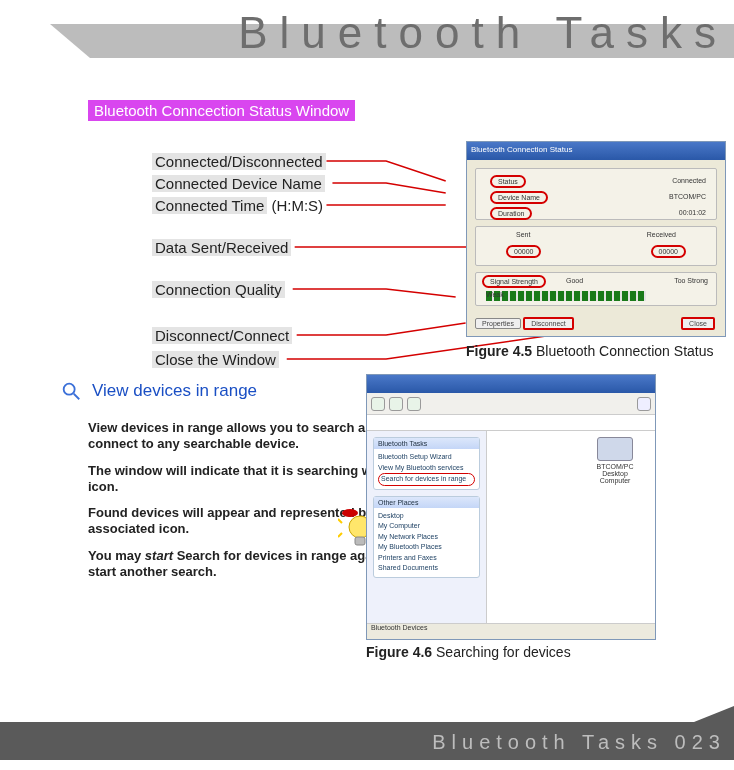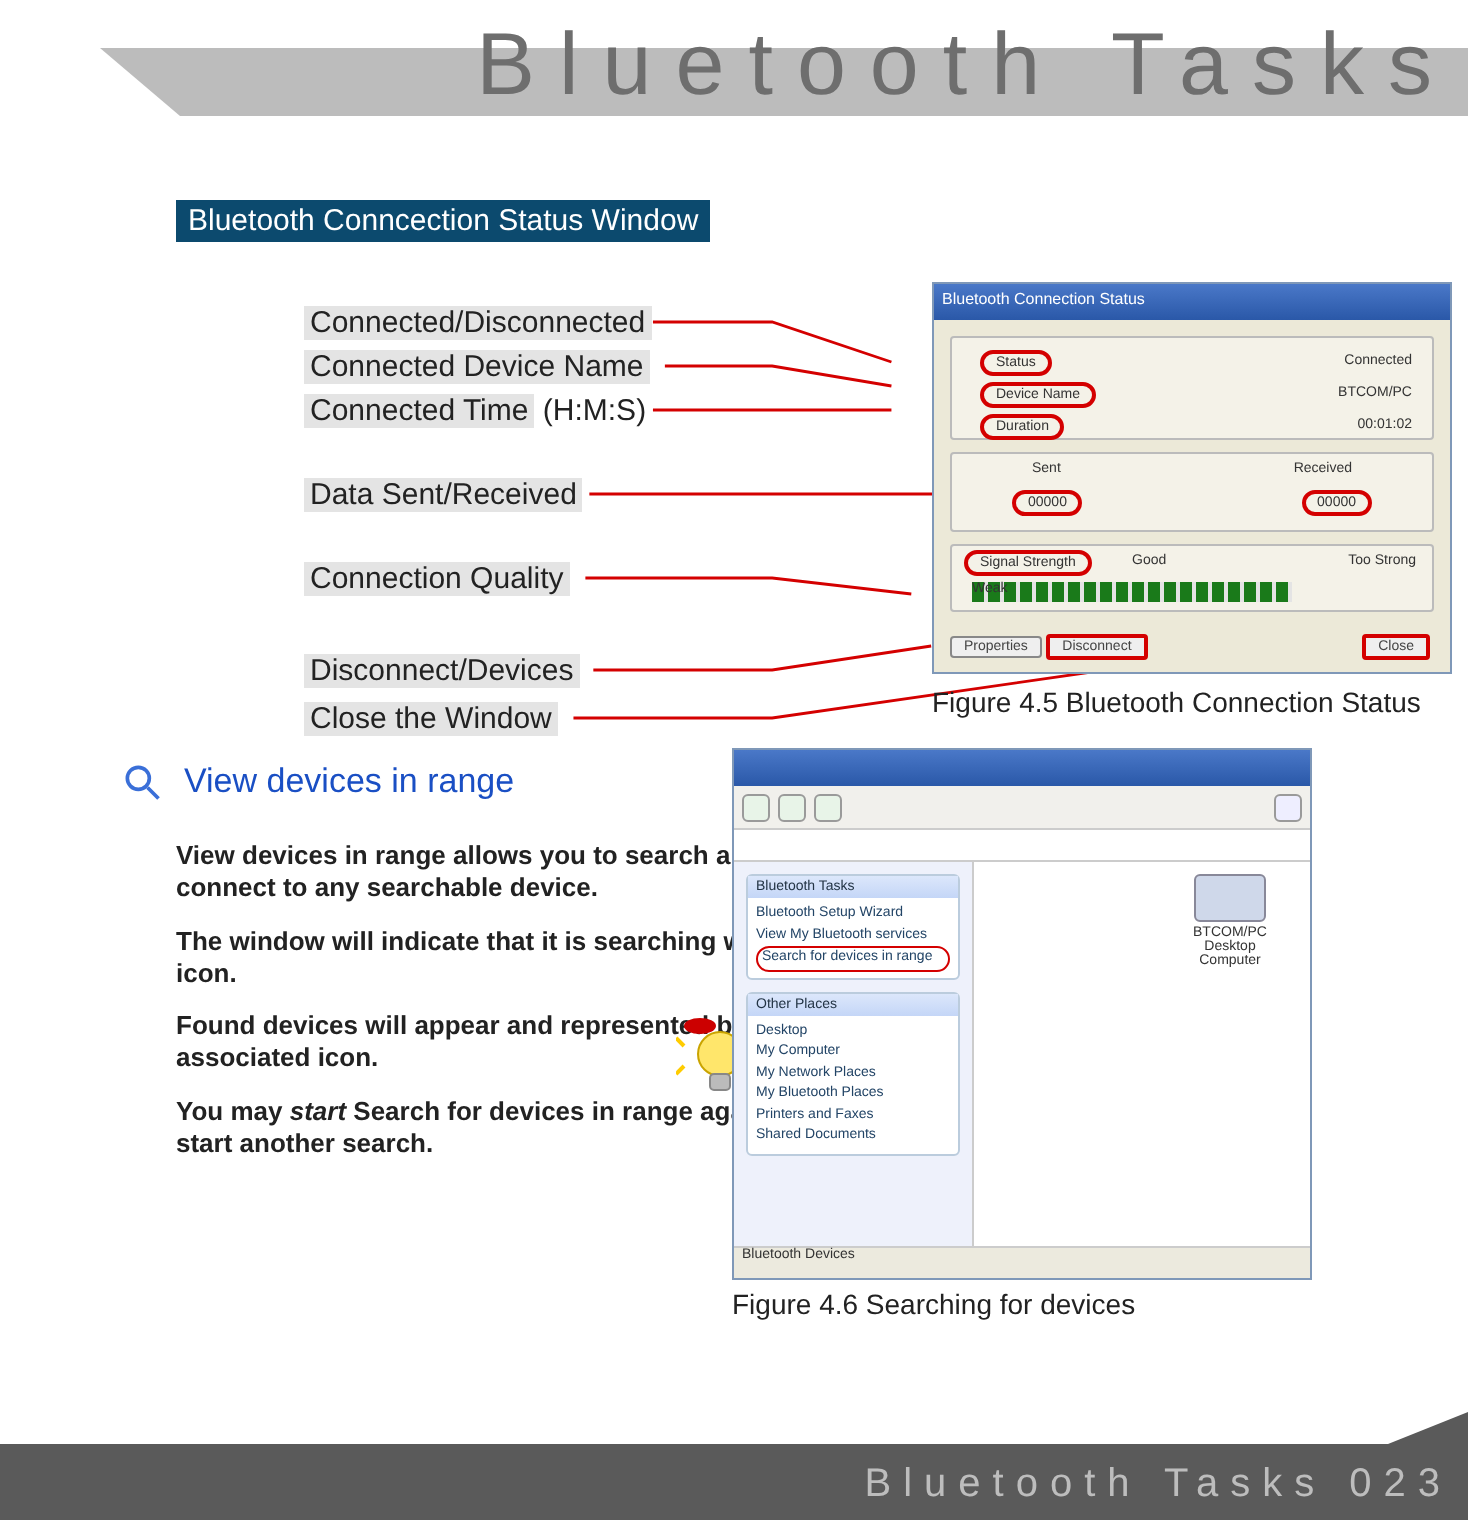--- a/index.html
+++ b/index.html
@@ -70,21 +70,21 @@
   }
 
   
   .content {
     position: absolute;
     left: 88px; top: 100px; right: 20px;
   }
 
   .section-label {
     display: inline-block;
-    background: #0c4a6e;
+    background: #d946ef;
     color: #fff;
     padding: 2px 6px;
     font-size: 15px;
   }
 
   .callouts {
     position: relative;
     margin-top: 26px;
     height: 230px;
   }
@@ -159,21 +159,21 @@
     position:absolute;
     left:10px; top:18px;
     width:160px; height:10px;
     background: repeating-linear-gradient(90deg,#1a7a1a 0 6px,#e4e4e4 6px 8px);
   }
 
   .fig-caption {
     margin-top: 6px;
     font-size: 14px;
   }
-  .fig-caption b { font-weight: normal; }
+  .fig-caption b { font-weight: bold; }
 
   
   .lower {
     position: absolute;
     left: 88px; top: 380px; right: 20px;
   }
   .search-link {
     display: flex;
     align-items: center;
     margin-left: -28px;
@@ -265,21 +265,21 @@
 
   <span class="section-label">Bluetooth Conncection Status Window</span>
 
   <div class="callouts">
 
     <div class="callout" style="left:64px; top:6px;"><span class="hl">Connected/Disconnected</span></div>
     <div class="callout" style="left:64px; top:28px;"><span class="hl">Connected Device Name</span></div>
     <div class="callout" style="left:64px; top:92px;"><span class="hl">Data Sent/Received</span></div>
     <div class="callout" style="left:64px; top:50px;"><span class="hl">Connected Time</span><span> (H:M:S)</span></div>
     <div class="callout" style="left:64px; top:134px;"><span class="hl">Connection Quality</span></div>
-    <div class="callout" style="left:64px; top:180px;"><span class="hl">Disconnect/Devices</span></div>
+    <div class="callout" style="left:64px; top:180px;"><span class="hl">Disconnect/Connect</span></div>
     <div class="callout" style="left:64px; top:204px;"><span class="hl">Close the Window</span></div>
 
     <svg class="leaders" viewBox="0 0 630 230" preserveAspectRatio="none">
       <g stroke="#d40000" stroke-width="1.4" fill="none">
         <path d="M240 14 H300 L360 34"></path>
         <path d="M246 36 H300 L360 46"></path>
         <path d="M240 58 H300 L360 58"></path>
         <path d="M208 100 H300 L400 100"></path>
         <path d="M206 142 H300 L370 150"></path>
         <path d="M210 188 H300 L380 176"></path>

